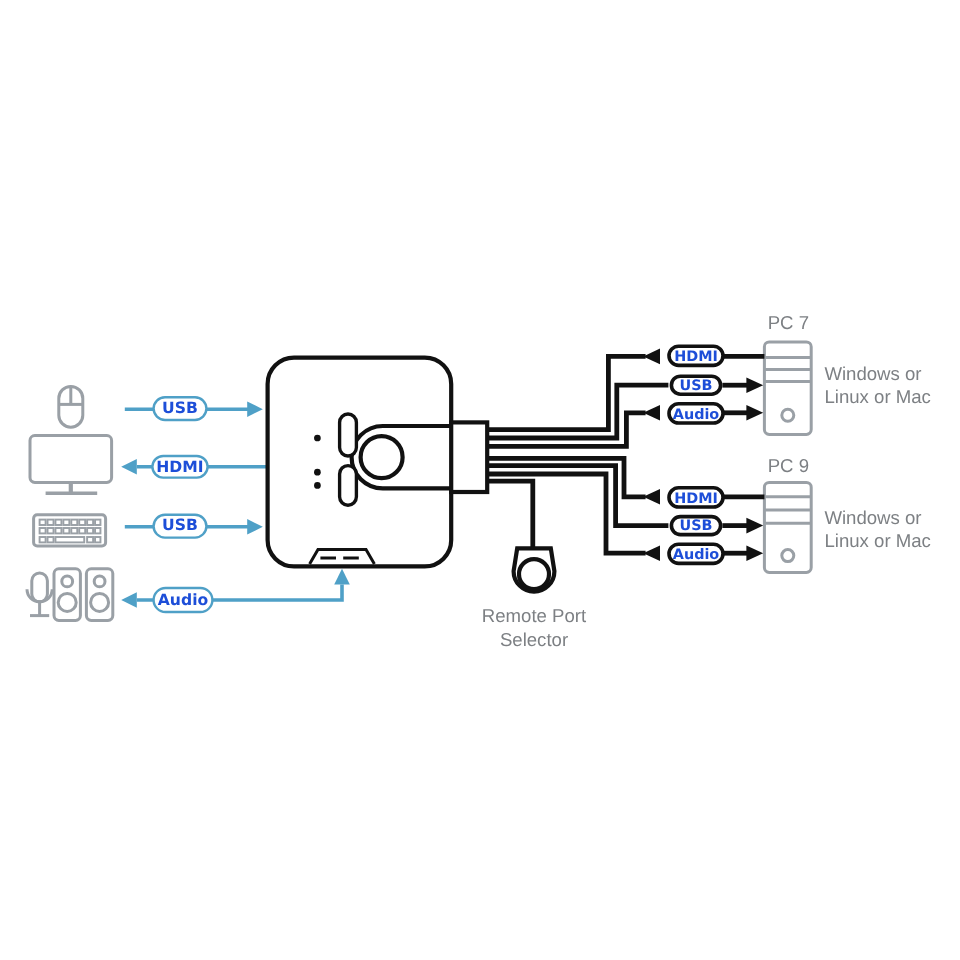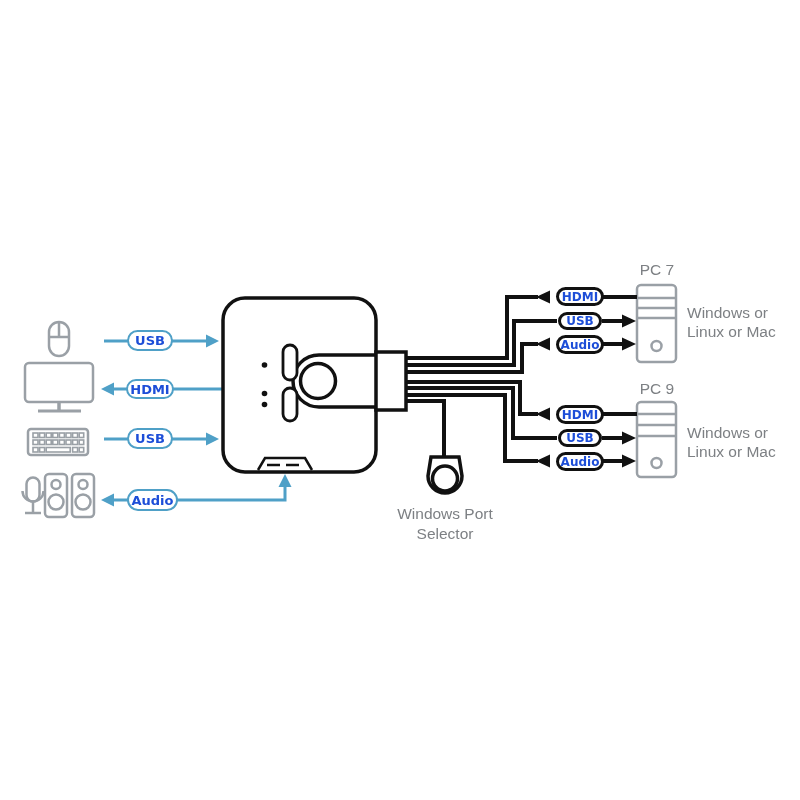--- a/index.html
+++ b/index.html
@@ -180,17 +180,17 @@
     <div>Linux or Mac</div>
   </div>
 
   <div class="gtext center" style="left:629px;top:379px;width:56px;">PC 9</div>
   <div class="gtext" style="left:687px;top:423px;">
     <div>Windows or</div>
     <div>Linux or Mac</div>
   </div>
 
   <div class="gtext center" style="left:385px;top:504px;width:120px;line-height:20px;">
-    <div>Windows Port</div>
+    <div>Remote Port</div>
     <div>Selector</div>
   </div>
 
 </div>
 
 </body></html>

